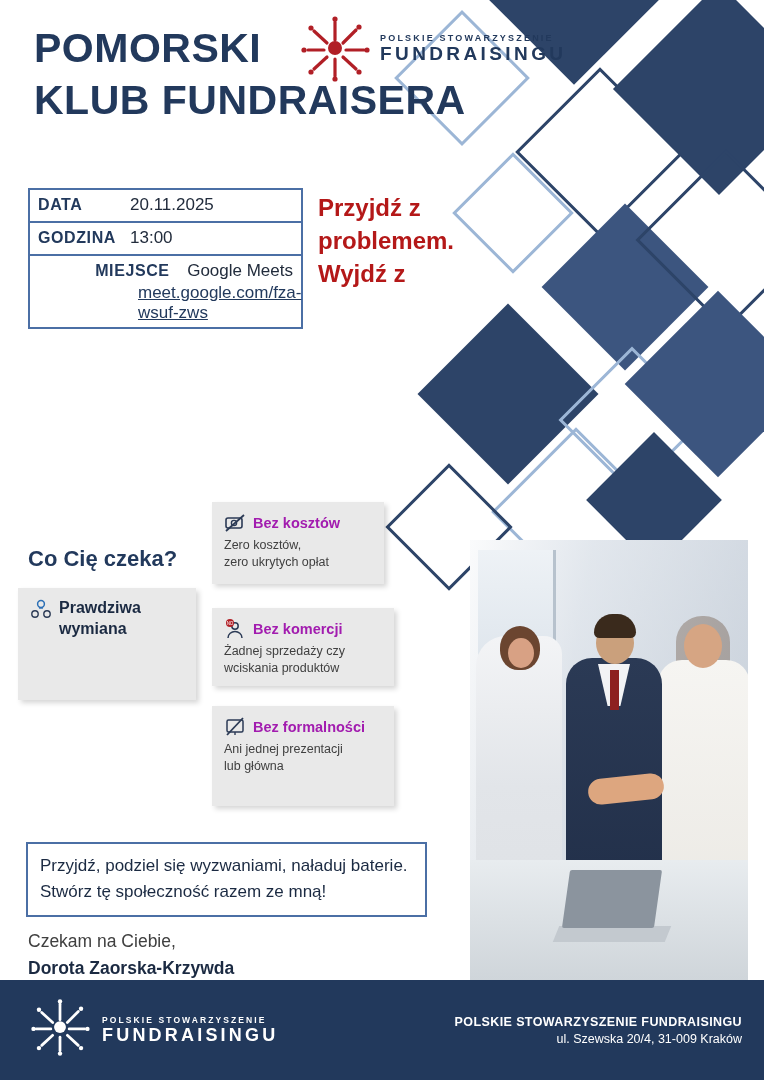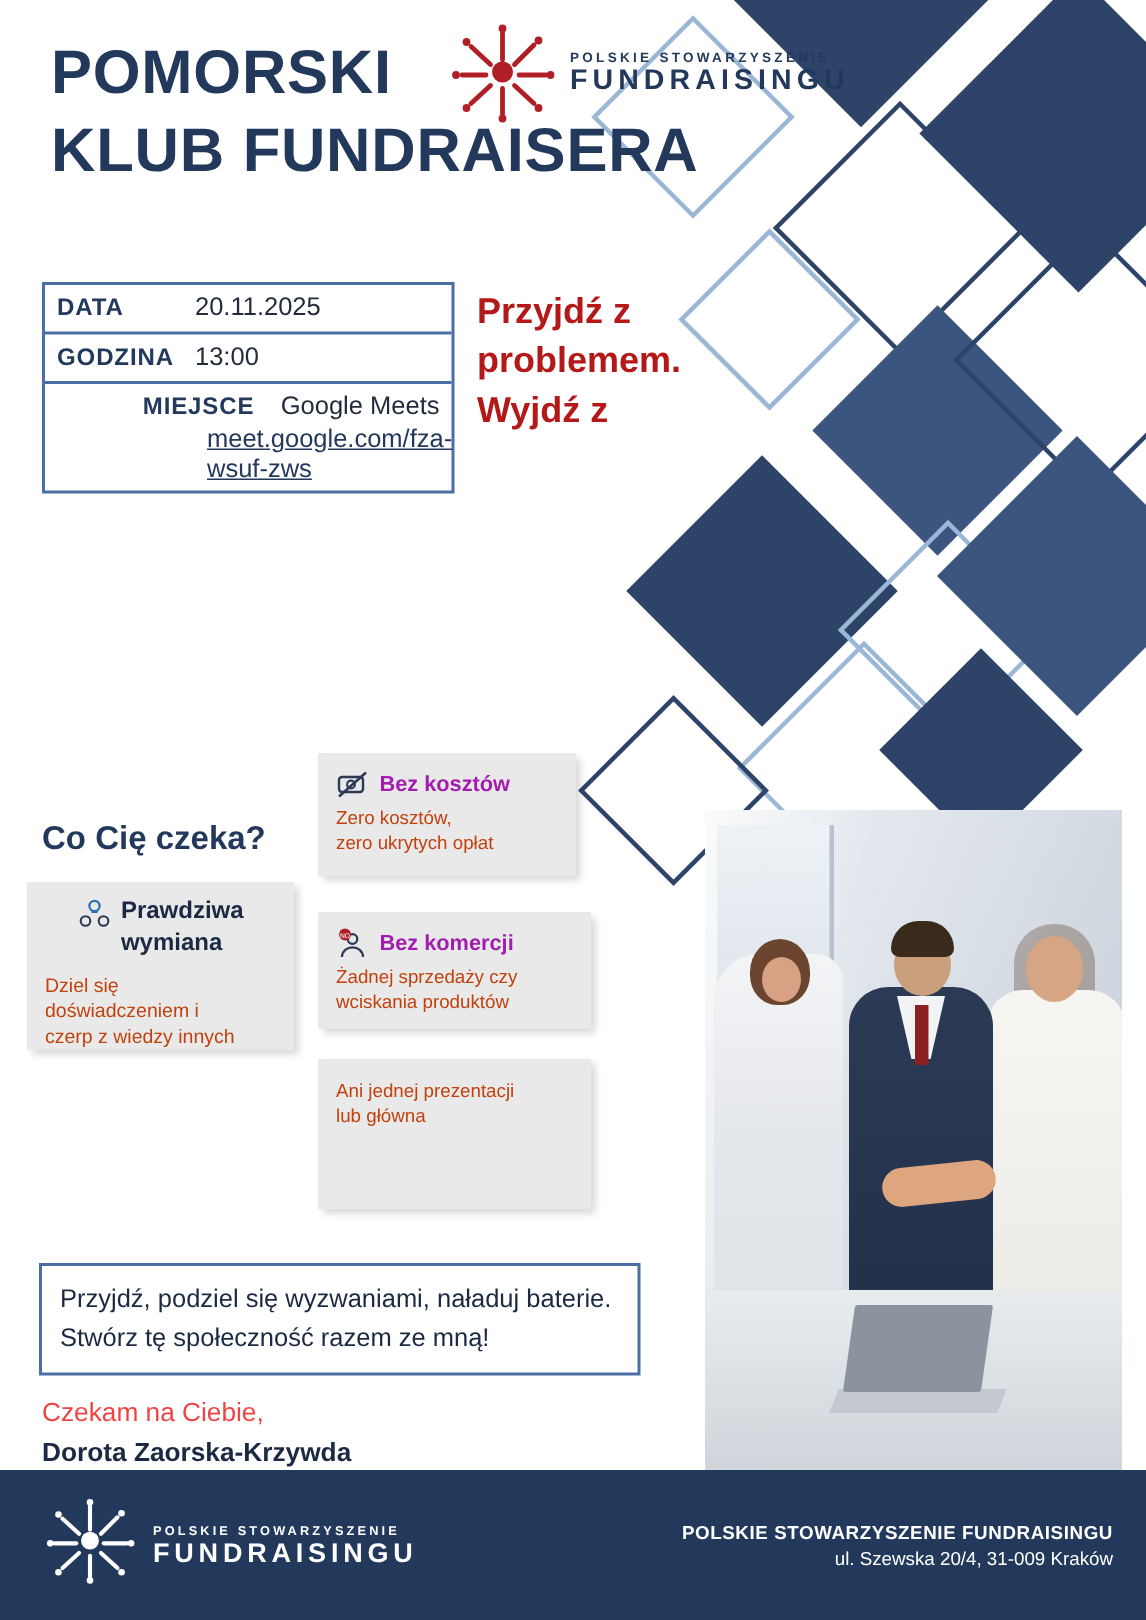--- a/index.html
+++ b/index.html
@@ -145,21 +145,21 @@
     align-items: center;
     gap: 7px;
   }
   .card .ctitle {
     font-size: 14.5px;
     font-weight: bold;
     color: #a21caf;
   }
   .card .cbody {
     font-size: 12.5px;
-    color: #c2410c;
+    color: #404040;
     line-height: 1.32;
     margin-top: 3px;
   }
   .card-kosz  { left: 212px; top: 502px; width: 172px; height: 82px; }
   .card-komer { left: 212px; top: 608px; width: 182px; height: 78px; }
   .card-form  { left: 212px; top: 706px; width: 182px; height: 100px; }
   .card-wym   { left: 18px;  top: 588px; width: 178px; height: 112px; }
   .card-wym .ctitle-big {
     font-size: 16px; font-weight: bold; color: #1b2a42; line-height: 1.3;
   }
@@ -181,21 +181,21 @@
     font-size: 17px;
     color: #1b2a42;
     line-height: 1.5;
   }
 
   .signoff {
     position: absolute;
     left: 28px; top: 928px;
     z-index: 6;
   }
-  .signoff .l1 { font-size: 17.5px; color: #ef4444; line-height: 1.55; }
+  .signoff .l1 { font-size: 17.5px; color: #404040; line-height: 1.55; }
   .signoff .l2 { font-size: 17.5px; color: #1b2a42; font-weight: bold; line-height: 1.5; }
 
   
   .photo {
     position: absolute;
     left: 470px; top: 540px;
     width: 278px; height: 440px;
     z-index: 5;
     overflow: hidden;
     background: linear-gradient(170deg,#dfe4ea 0%,#cfd6de 40%,#b9c2cc 100%);
@@ -378,38 +378,33 @@
       </span>
       <span class="ctitle">Bez kosztów</span>
     </div>
     <div class="cbody">
       <div>Zero kosztów,</div>
       <div>zero ukrytych opłat</div>
     </div>
   </div>
 
   <div class="card card-wym">
-    <div class="chead" style="align-items:flex-start;justify-content:center;">
+    <div class="chead" style="align-items:flex-start;">
       <span class="ic">
         <svg width="22" height="22" viewBox="0 0 22 22" aria-hidden="true">
           <circle cx="11" cy="6" r="3.4" fill="none" stroke="#2b6fb5" stroke-width="1.5"></circle>
           <line x1="9" y1="10" x2="13" y2="10" stroke="#2b6fb5" stroke-width="1.4"></line>
           <circle cx="5" cy="16" r="3.2" fill="none" stroke="#2b3a55" stroke-width="1.4"></circle>
           <circle cx="17" cy="16" r="3.2" fill="none" stroke="#2b3a55" stroke-width="1.4"></circle>
         </svg>
       </span>
       <span class="ctitle-big">
         <span>Prawdziwa</span><br>
         <span>wymiana</span>
       </span>
-    </div>
-    <div class="cbody">
-      <div>Dziel się</div>
-      <div>doświadczeniem i</div>
-      <div>czerp z wiedzy innych</div>
     </div>
   </div>
 
   <div class="card card-komer">
     <div class="chead">
       <span class="ic">
         <svg width="22" height="22" viewBox="0 0 22 22" aria-hidden="true">
           <circle cx="11" cy="8" r="3.2" fill="none" stroke="#2b3a55" stroke-width="1.5"></circle>
           <path d="M4 20c0-4 3.5-6.5 7-6.5S18 16 18 20" fill="none" stroke="#2b3a55" stroke-width="1.5"></path>
           <circle cx="6" cy="5" r="4" fill="#b11f26"></circle>
@@ -418,20 +413,30 @@
       </span>
       <span class="ctitle">Bez komercji</span>
     </div>
     <div class="cbody">
       <div>Żadnej sprzedaży czy</div>
       <div>wciskania produktów</div>
     </div>
   </div>
 
   <div class="card card-form">
+    <div class="chead">
+      <span class="ic">
+        <svg width="22" height="22" viewBox="0 0 22 22" aria-hidden="true">
+          <rect x="3" y="4" width="16" height="12" rx="1.5" fill="none" stroke="#2b3a55" stroke-width="1.5"></rect>
+          <line x1="11" y1="16" x2="11" y2="19" stroke="#2b3a55" stroke-width="1.4"></line>
+          <line x1="3" y1="19" x2="19" y2="2" stroke="#2b3a55" stroke-width="1.8"></line>
+        </svg>
+      </span>
+      <span class="ctitle">Bez formalności</span>
+    </div>
     <div class="cbody">
       <div>Ani jednej prezentacji</div>
       <div>lub główna</div>
     </div>
   </div>
 
   <div class="photo">
     <div class="ph-wall"></div>
     <div class="ph-window"></div>
     <div class="p3hair"></div>

